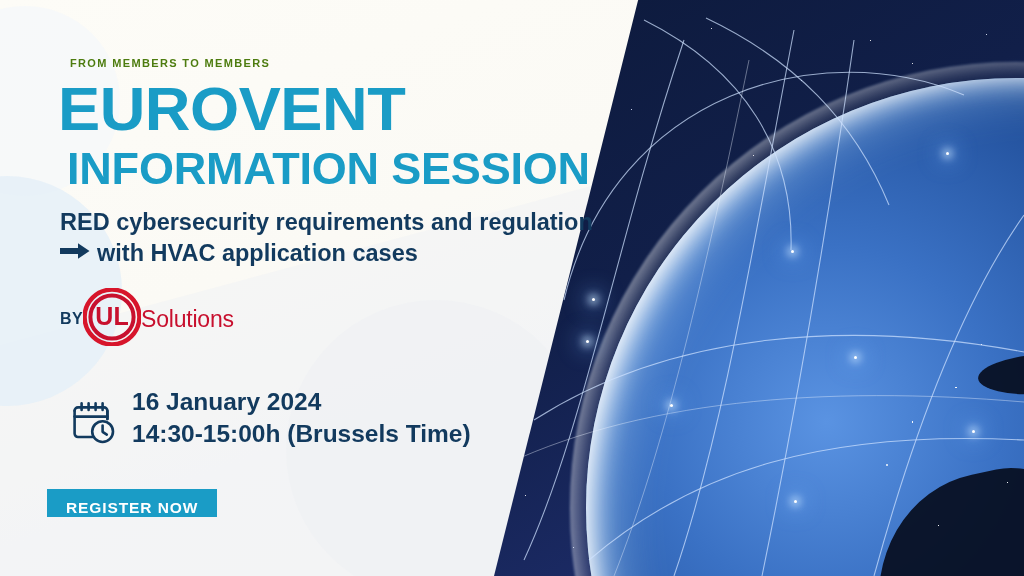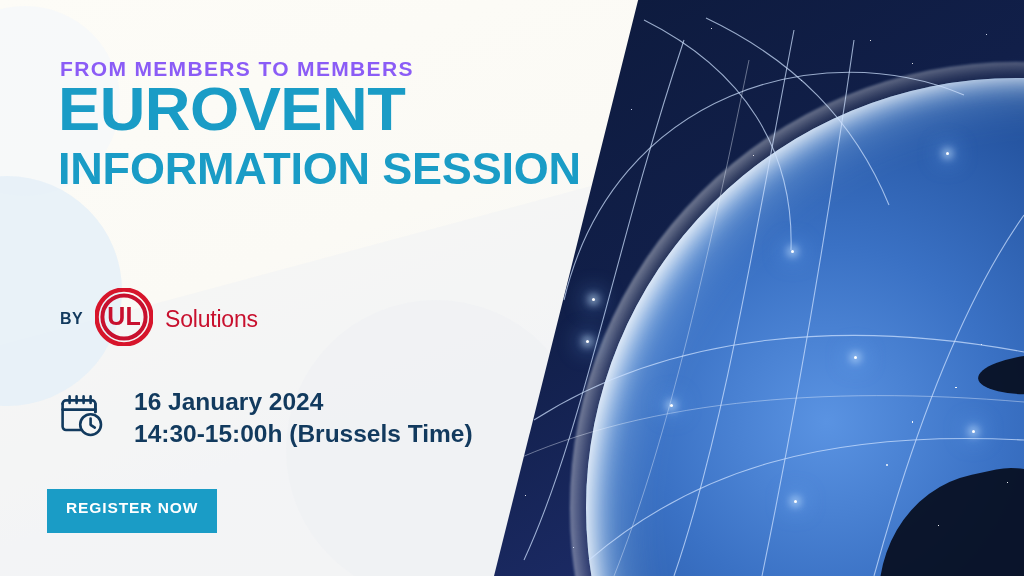--- a/index.html
+++ b/index.html
@@ -205,43 +205,43 @@
   .content {
     position: absolute;
     left: 58px;
     top: 0;
     width: 620px;
     height: 576px;
   }
   .eyebrow {
     position: absolute;
     top: 57px;
-    left: 2px;
-    font-size: 21px;
+    left: 12px;
+    font-size: 11px;
     font-weight: bold;
     letter-spacing: 1.35px;
-    color: #8b5cf6;
+    color: #4d7c0f;
   }
   .title-main {
     position: absolute;
     top: 78px;
     left: 0;
     font-size: 62px;
     line-height: 1;
     font-weight: bold;
     letter-spacing: -0.5px;
     color: #1a9cc6;
     font-stretch: condensed;
     transform: scaleX(1.02);
     transform-origin: left center;
   }
   .title-sub {
     position: absolute;
     top: 146px;
-    left: 0;
+    left: 9px;
     font-size: 45px;
     line-height: 1;
     font-weight: bold;
     letter-spacing: -0.2px;
     color: #1a9cc6;
     transform: scaleX(1.0);
     transform-origin: left center;
   }
   .desc {
     position: absolute;
@@ -260,63 +260,62 @@
   }
   .arrow-icon { display: inline-block; flex: 0 0 auto; }
 
   
   .by-row {
     position: absolute;
     top: 288px;
     left: 2px;
     display: flex;
     align-items: center;
-    gap: 12px;
   }
   .by-label {
     font-size: 16px;
     font-weight: bold;
     color: #123a5e;
     letter-spacing: .4px;
   }
   .ul-mark { display: block; }
   .ul-word {
     font-size: 23px;
     font-weight: normal;
     color: #c8102e;
     letter-spacing: -0.2px;
   }
 
   
   .date-row {
     position: absolute;
     top: 386px;
-    left: 0;
+    left: 12px;
     display: flex;
-    align-items: center;
-    gap: 28px;
+    align-items: flex-end;
+    gap: 14px;
   }
   .date-text {
     font-size: 24.5px;
     line-height: 1.32;
     font-weight: bold;
     color: #123a5e;
   }
 
   
   .cta {
     position: absolute;
     top: 489px;
     left: 47px;
     background: #1a9cc6;
     color: #ffffff;
     font-size: 15.5px;
     font-weight: bold;
     letter-spacing: .9px;
-    padding: 10px 19px 16px 19px;
+    padding: 10px 19px 0 19px;
     border: none;
     cursor: pointer;
     font-family: "Liberation Sans", sans-serif;
   }
 </style>
 </head>
 <body>
 
 <div id="banner">
 
@@ -370,20 +369,29 @@
 
   <div class="content">
 
     <div class="eyebrow">FROM MEMBERS TO MEMBERS</div>
 
     <div class="title-main">EUROVENT</div>
 
     <div class="title-sub">INFORMATION SESSION</div>
 
     <div class="desc">
+      <div>RED cybersecurity requirements and regulation</div>
+      <div class="desc-line2">
+        <span class="arrow-icon">
+          <svg width="30" height="20" viewBox="0 0 30 20" aria-hidden="true">
+            <path d="M0 7 L18 7 L18 2.2 L29.5 10 L18 17.8 L18 13 L0 13 Z" fill="#123a5e"></path>
+          </svg>
+        </span>
+        <span>with HVAC application cases</span>
+      </div>
     </div>
 
     <div class="by-row">
       <span class="by-label">BY</span>
 
       <span class="ul-mark">
         <svg width="58" height="58" viewBox="0 0 58 58" aria-hidden="true">
           <circle cx="29" cy="29" r="27.4" fill="none" stroke="#d7152b" stroke-width="4.4"></circle>
           <circle cx="29" cy="29" r="21.6" fill="none" stroke="#c8102e" stroke-width="4.0"></circle>
           <text x="29" y="37.4" text-anchor="middle" font-family="'Liberation Sans', sans-serif" font-size="25" font-weight="bold" fill="#c8102e">UL</text>

